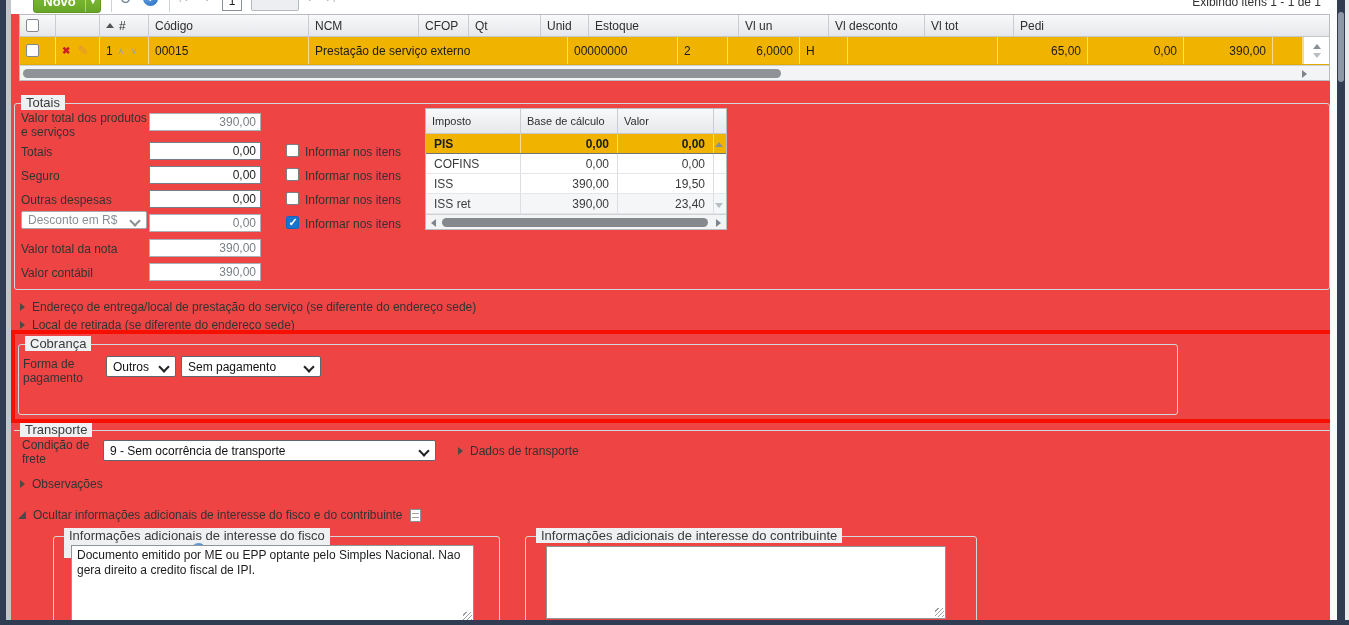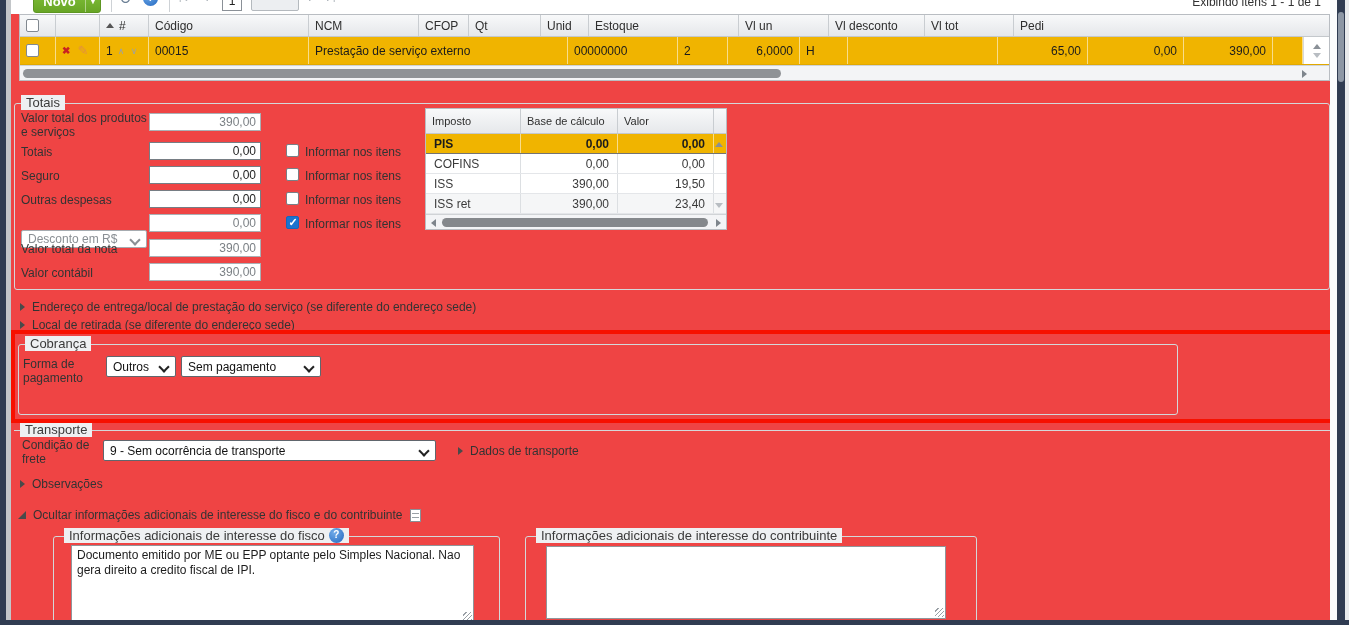--- a/index.html
+++ b/index.html
@@ -97,21 +97,21 @@
     repeating-linear-gradient(#fff 0 2px, #9aa0a6 2px 3px, #fff 3px 4px); background-size:7px 10px; background-position:1px 1px; background-repeat:no-repeat; background-color:#fff; }
 
   
   .annot { position:absolute; left:11px; top:330px; width:1327px; height:93px; border:4px solid #f71000; z-index:8; pointer-events:none; }
 
   
   .ta { position:absolute; background:#fff; border:1px solid #90959a; font:12px/15px "Liberation Sans",sans-serif; color:#1c1c1c; padding:2px 5px; resize:none; overflow:hidden; }
   .rz { position:absolute; width:9px; height:9px; background:repeating-linear-gradient(135deg, transparent 0 2px, #9aa0a6 2px 3px); z-index:4; }
   .help-ico { display:inline-block; position:relative; width:15px; height:15px; border-radius:50%; background:radial-gradient(circle at 35% 30%, #71abe9, #2268c0); vertical-align:-3px; margin-left:4px; }
   .help-ico::after { content:"?"; position:absolute; left:4.5px; top:0.5px; color:#fff; font-size:10px; font-weight:bold; }
-  .lg-flex { display:flex; align-items:center; }
+  .lg-flex { display:flex; align-items:center;flex-direction:column; }
 </style>
 </head>
 <body>
 
 <div id="screen">
 
   <div class="toolbar">
     <div class="btn-novo">
       <span class="lbl">Novo</span>
       <span class="split"></span>
@@ -199,21 +199,21 @@
     <div class="t-label" style="top:65px;">Seguro</div>
     <div class="inp" style="left:134px; top:62px;">0,00</div>
     <span class="cbx" style="left:271px; top:64px;"></span>
     <span class="cbx-lb" style="left:290px; top:65px;">Informar nos itens</span>
 
     <div class="t-label" style="top:89px;">Outras despesas</div>
     <div class="inp" style="left:134px; top:86px;">0,00</div>
     <span class="cbx" style="left:271px; top:88px;"></span>
     <span class="cbx-lb" style="left:290px; top:89px;">Informar nos itens</span>
 
-    <div class="sel dis" style="left:6px; top:126px; width:126px;">
+    <div class="sel dis" style="left:6px; top:107px; width:126px;">
         <span>Desconto em R$</span>
       </div>
     <div class="inp dis" style="left:134px; top:110px;">0,00</div>
     <span class="cbx on" style="left:271px; top:112px;"></span>
     <span class="cbx-lb" style="left:290px; top:113px;">Informar nos itens</span>
 
     <div class="t-label" style="top:138px;">Valor total da nota</div>
     <div class="inp dis" style="left:134px; top:135px;">390,00</div>
 
     <div class="t-label" style="top:162px;">Valor contábil</div>

